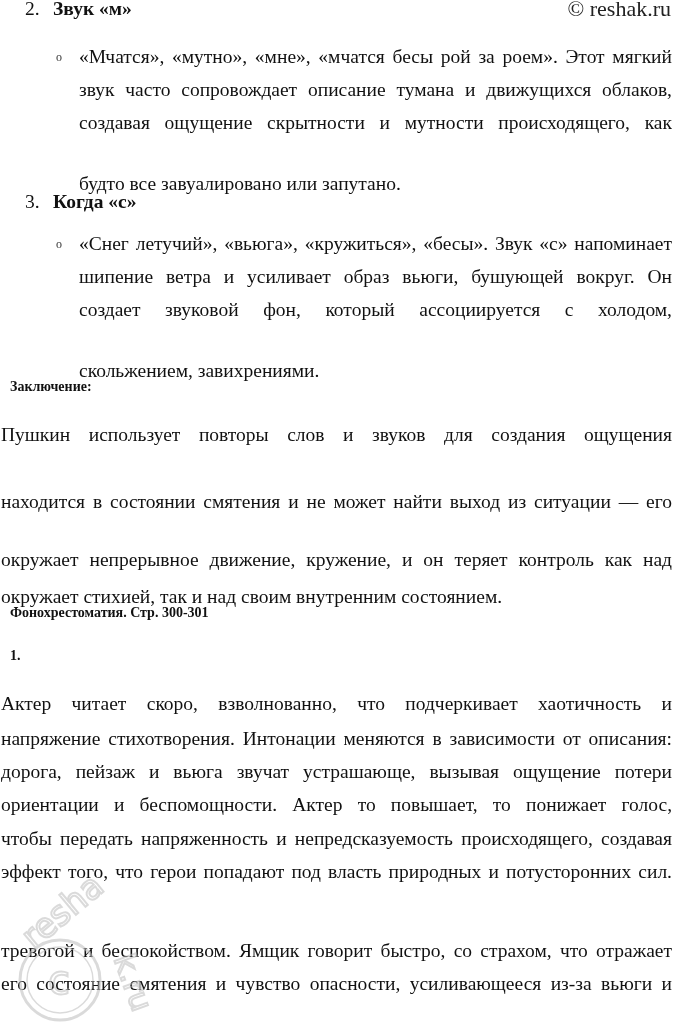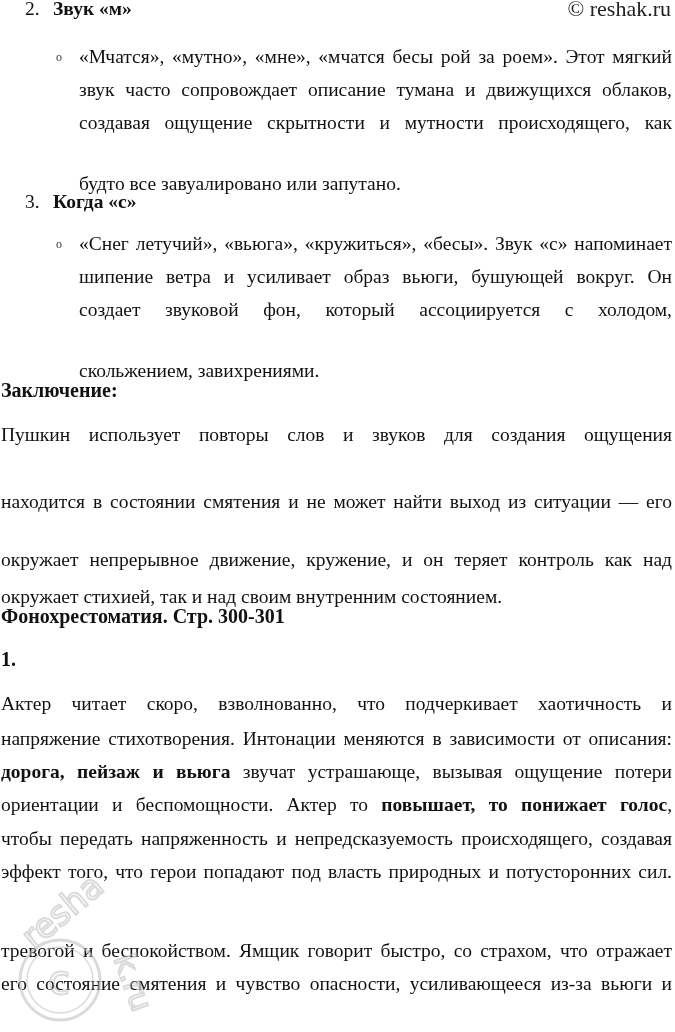--- a/index.html
+++ b/index.html
@@ -53,26 +53,27 @@
       text-align: justify;
       text-align-last: justify;
       white-space: nowrap;
       line-height: 1;
     }
     .jline.last {
       text-align-last: left;
       margin-top: 28px;
     }
     .jline span { white-space: normal; }
-    .bold { font-weight: bold; margin-top: 12px; }
+    .bold { font-weight: normal; margin-top: 12px; }
     .section-title {
       position: absolute;
       left: 1px;
       font-weight: bold;
-      font-size: 20px;
+      font-size: 14px;
+      padding-left: 9px;
     }
     .stamp {
       position: absolute;
       left: 12px;
       top: 858px;
       width: 150px;
       height: 170px;
       pointer-events: none;
       opacity: 0.55;
     }

